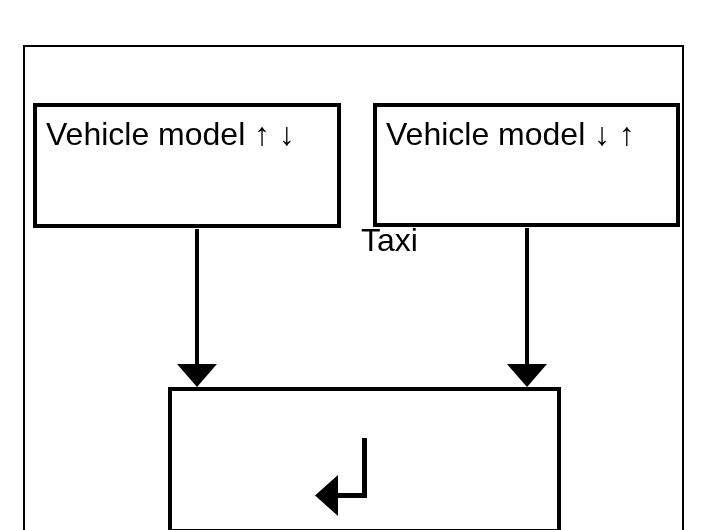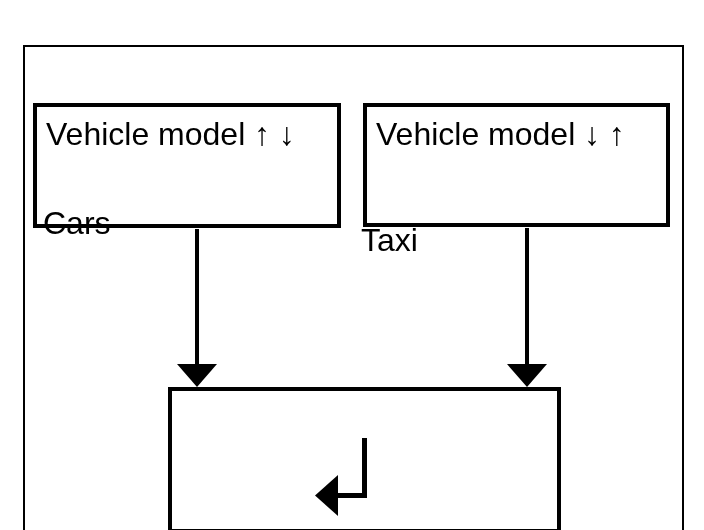--- a/index.html
+++ b/index.html
@@ -20,21 +20,21 @@
     width: 661px; height: 504px;
     border: 2px solid #000000;
     background: transparent;
   }
   .node {
     position: absolute;
     border: 4px solid #000000;
     background: #ffffff;
   }
   .node-left  { left: 33px;  top: 73px; width: 308px; height: 125px; }
-  .node-right { left: 363px; top: 73px; width: 307px; height: 124px; }
+  .node-right { left: 373px; top: 73px; width: 307px; height: 124px; }
   .node-title {
     position: absolute;
     left: 9px; top: 11px;
     font-size: 32px;
     line-height: 1;
     white-space: nowrap;
     color: #000000;
   }
   .caption {
     position: absolute;
@@ -75,21 +75,20 @@
   <div class="outer-frame"></div>
 
   <div class="node node-left">
     <span class="node-title">Vehicle model ↑ ↓</span>
   </div>
 
   <div class="node node-right">
     <span class="node-title">Vehicle model ↓ ↑</span>
   </div>
 
-  <span class="caption caption-cars">Cars</span>
   <span class="caption caption-taxi">Taxi</span>
 
   <svg class="connectors" viewBox="0 0 704 530" xmlns="http://www.w3.org/2000/svg" aria-hidden="true">
     <g>
       <line x1="197" y1="199" x2="197" y2="340" stroke="#000000" stroke-width="4"></line>
       <polygon points="177,334 217,334 197,357" fill="#000000"></polygon>
     </g>
     <g>
       <line x1="527" y1="198" x2="527" y2="340" stroke="#000000" stroke-width="4"></line>
       <polygon points="507,334 547,334 527,357" fill="#000000"></polygon>

